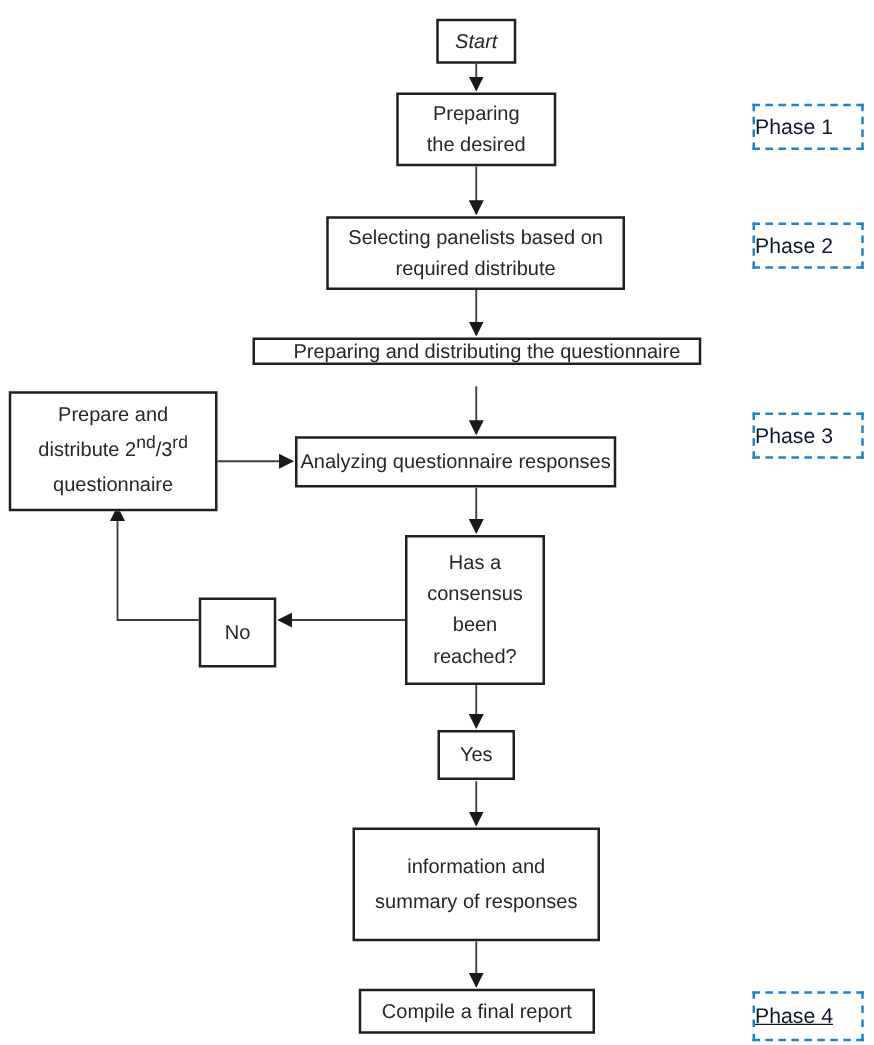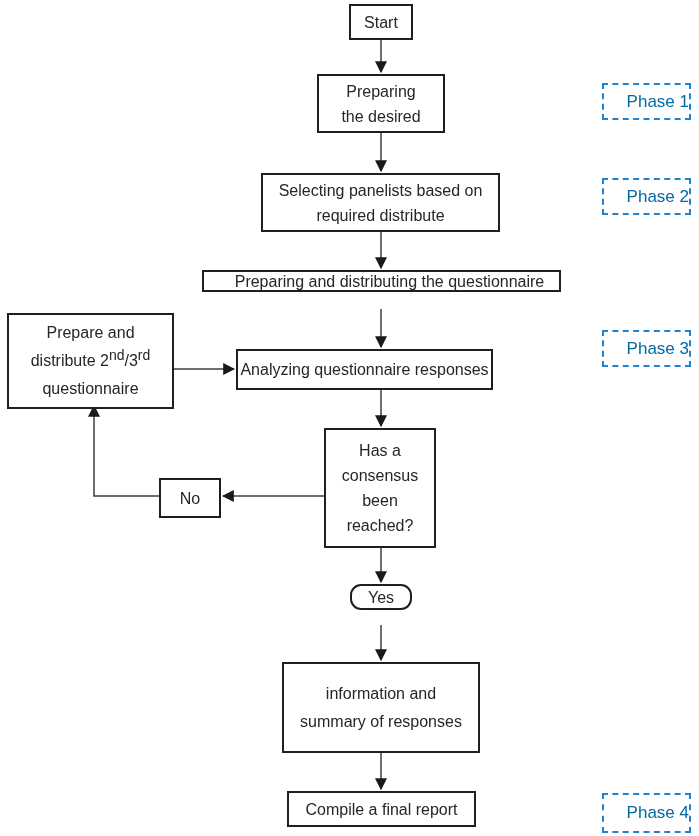--- a/index.html
+++ b/index.html
@@ -41,42 +41,42 @@
   sup {
     font-size: 14px;
     line-height: 0;
     vertical-align: super;
   }
   .phase {
     position: absolute;
     box-sizing: border-box;
     border: 2px dashed #1e82d2;
     background: #ffffff;
-    color: #0369a1;
+    color: #0f172a;
     display: flex;
     align-items: center;
-    justify-content: flex-end;
+    justify-content: flex-start;
     font-size: 17px;
   }
   
-  #n-start     { left: 349px; top: 4px;   width: 64px;  height: 36px; }
+  #n-start     { left: 349px; top: 15px;   width: 64px;  height: 36px; font-style: italic; }
   #n-describe  { left: 317px; top: 74px;  width: 128px; height: 59px; }
   #n-select    { left: 261px; top: 173px; width: 239px; height: 59px; }
   #n-prepare   { left: 202px; top: 270px; width: 359px; height: 22px; padding-left: 16px; }
   #n-loop      { left: 7px;   top: 313px; width: 167px; height: 96px; }
   #n-analyze   { left: 236px; top: 349px; width: 257px; height: 41px; }
   #n-consensus { left: 324px; top: 428px; width: 112px; height: 120px; }
-  #n-no        { left: 159px; top: 478px; width: 62px;  height: 40px; }
-  #n-yes       { left: 350px; top: 584px; width: 62px;  height: 26px; border-radius: 11px; }
+  #n-no        { left: 159px; top: 478px; width: 62px;  height: 56px; }
+  #n-yes       { left: 350px; top: 584px; width: 62px;  height: 40px; }
   #n-give      { left: 282px; top: 662px; width: 198px; height: 91px; }
   #n-compile   { left: 287px; top: 791px; width: 189px; height: 36px; }
   #ph-1 { left: 602px; top: 83px;  width: 89px; height: 37px; }
   #ph-2 { left: 602px; top: 178px; width: 89px; height: 37px; }
   #ph-3 { left: 602px; top: 330px; width: 89px; height: 37px; }
-  #ph-4 { left: 602px; top: 793px; width: 89px; height: 40px; }
+  #ph-4 { left: 602px; top: 793px; width: 89px; height: 40px; text-decoration: underline; }
 </style>
 </head>
 <body>
 
 <div id="canvas">
 
   <svg id="wires" viewBox="0 0 699 836" xmlns="http://www.w3.org/2000/svg">
     <defs>
       <marker id="arrow" viewBox="0 0 10 10" refX="9" refY="5" markerWidth="8" markerHeight="8" orient="auto-start-reverse">
         <path d="M0,0 L10,5 L0,10 z" fill="#1a1a1a"></path>

